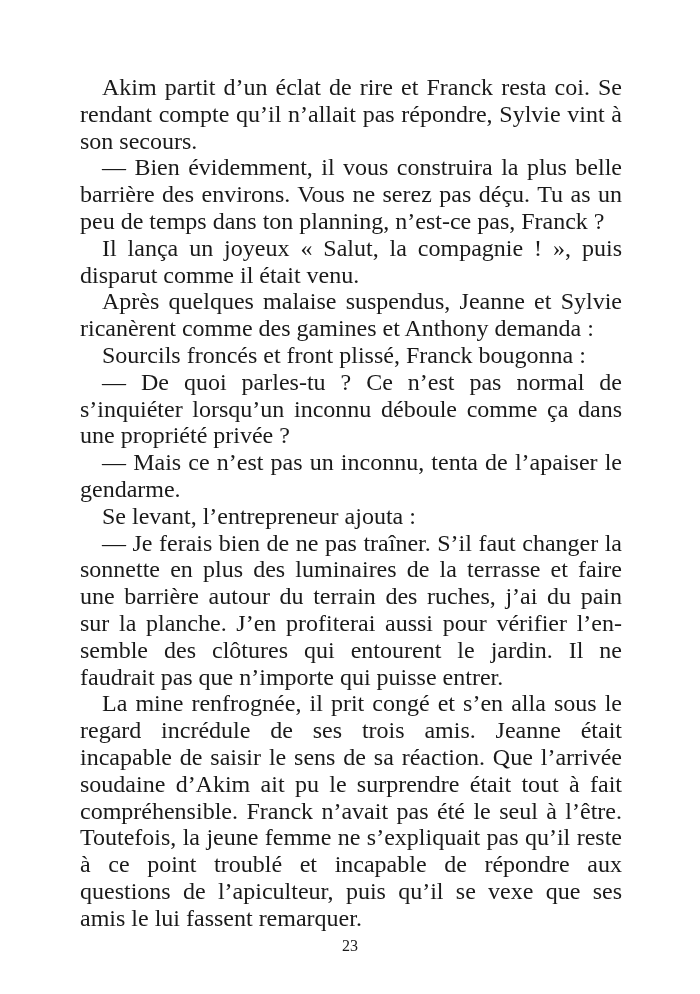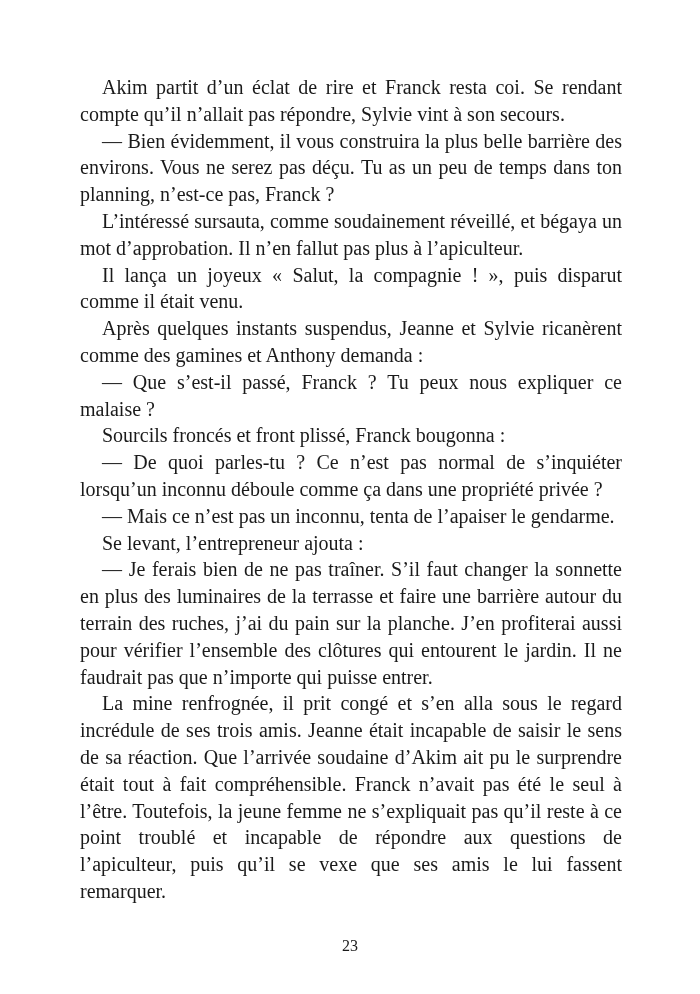--- a/index.html
+++ b/index.html
@@ -13,21 +13,21 @@
       position: relative;
       overflow: hidden;
       color: #1a1a1a;
       font-family: "Liberation Serif", "DejaVu Serif", serif;
     }
     .page-body {
       position: absolute;
       left: 80px;
       top: 74px;
       width: 542px;
-      font-size: 20px;
+      font-size: 24px;
       line-height: 26.8px;
       text-align: justify;
       hyphens: manual;
     }
     .page-body p {
       margin: 0;
       text-indent: 22px;
     }
     .page-number {
       position: absolute;
@@ -38,24 +38,22 @@
       font-size: 16px;
       line-height: 20px;
     }
   </style>
 </head>
 <body>
 
 <div class="page-body">
   <p>Akim partit d’un éclat de rire et Franck resta coi. Se rendant compte qu’il n’allait pas répondre, Sylvie vint à son secours.</p>
   <p>— Bien évidemment, il vous construira la plus belle barrière des envi­rons. Vous ne serez pas déçu. Tu as un peu de temps dans ton planning, n’est-ce pas, Franck ?</p>
-  <p>L’intéressé sursauta, comme soudainement réveillé, et bégaya un mot d’approbation. Il n’en fallut pas plus à l’apiculteur.</p>
   <p>Il lança un joyeux « Salut, la compagnie ! », puis disparut comme il était venu.</p>
-  <p>Après quelques instants suspendus, Jeanne et Sylvie ricanèrent comme des gamines et Anthony demanda :</p>
-  <p>— Que s’est-il passé, Franck ? Tu peux nous expliquer ce malaise ?</p>
+  <p>Après quelques malaise suspendus, Jeanne et Sylvie ricanèrent comme des gamines et Anthony demanda :</p>
   <p>Sourcils froncés et front plissé, Franck bougonna :</p>
   <p>— De quoi parles-tu ? Ce n’est pas normal de s’inquiéter lorsqu’un in­connu déboule comme ça dans une propriété privée ?</p>
   <p>— Mais ce n’est pas un inconnu, tenta de l’apaiser le gendarme.</p>
   <p>Se levant, l’entrepreneur ajouta :</p>
   <p>— Je ferais bien de ne pas traîner. S’il faut changer la sonnette en plus des luminaires de la terrasse et faire une barrière autour du terrain des ruches, j’ai du pain sur la planche. J’en profiterai aussi pour vérifier l’en­semble des clôtures qui entourent le jardin. Il ne faudrait pas que n’importe qui puisse entrer.</p>
   <p>La mine renfrognée, il prit congé et s’en alla sous le regard incrédule de ses trois amis. Jeanne était incapable de saisir le sens de sa réaction. Que l’arrivée soudaine d’Akim ait pu le surprendre était tout à fait com­préhensible. Franck n’avait pas été le seul à l’être. Toutefois, la jeune femme ne s’expliquait pas qu’il reste à ce point troublé et incapable de répondre aux questions de l’apiculteur, puis qu’il se vexe que ses amis le lui fassent remarquer.</p>
 </div>
 
 <div class="page-number">23</div>
 

